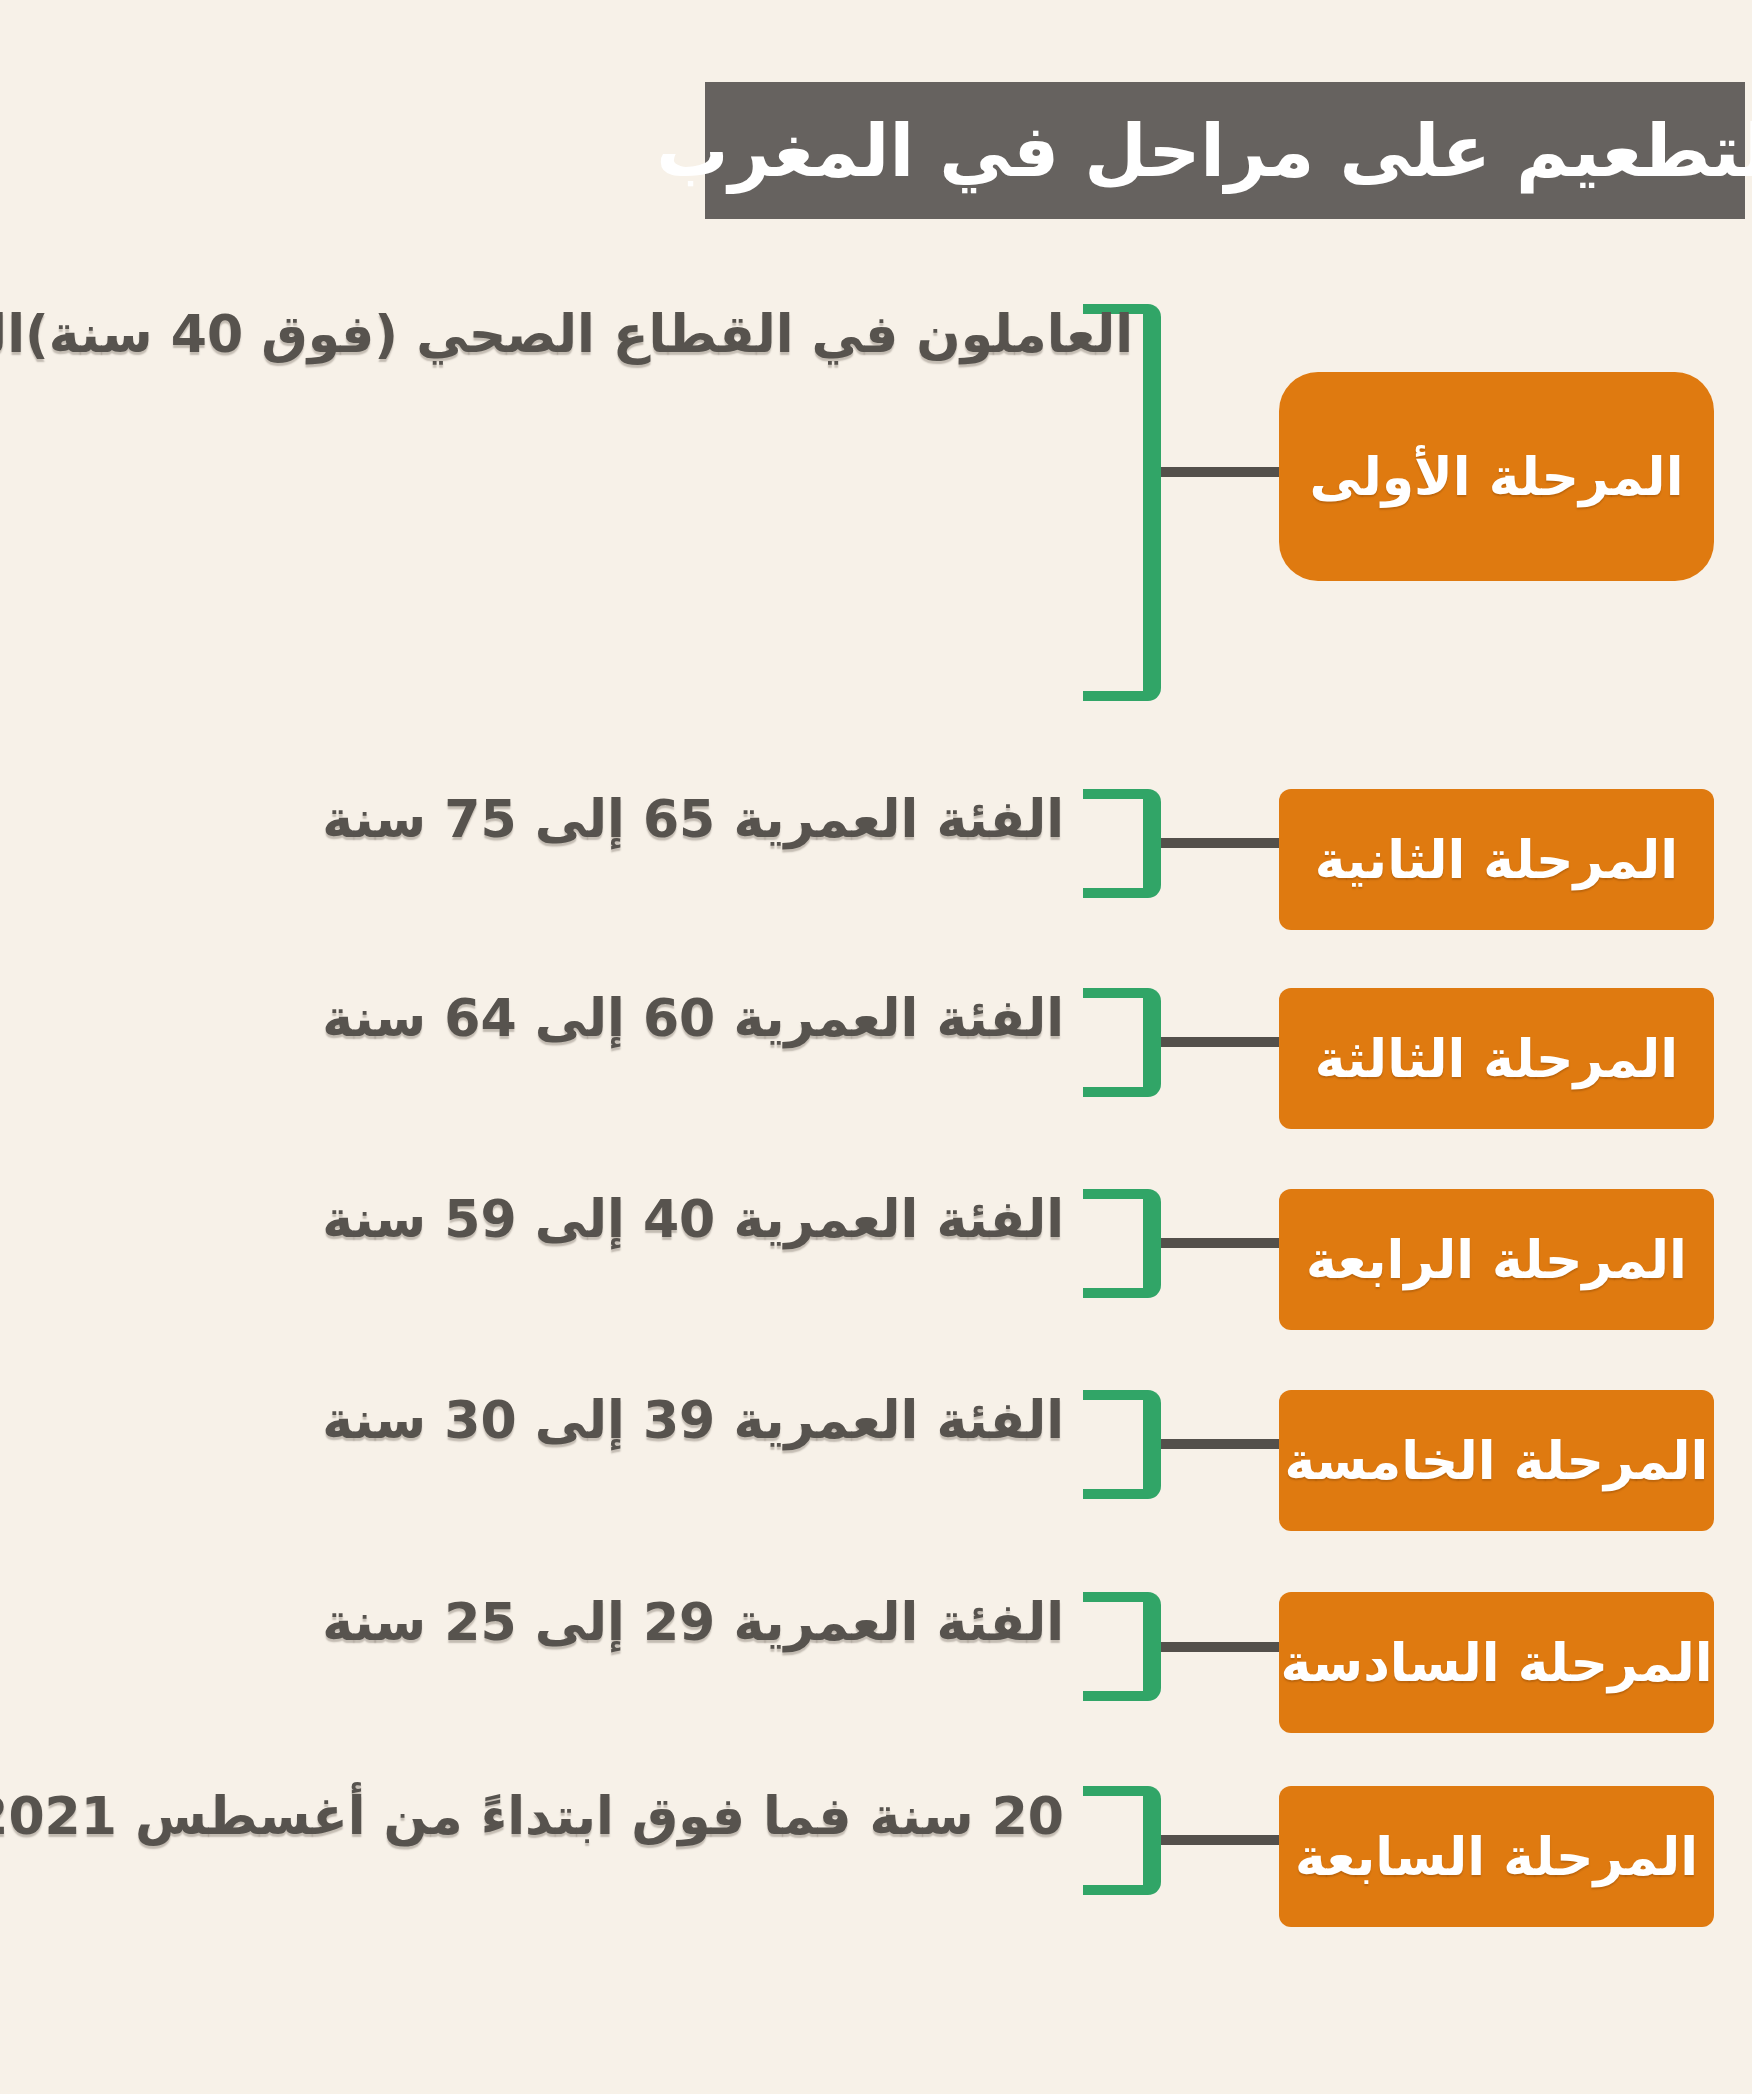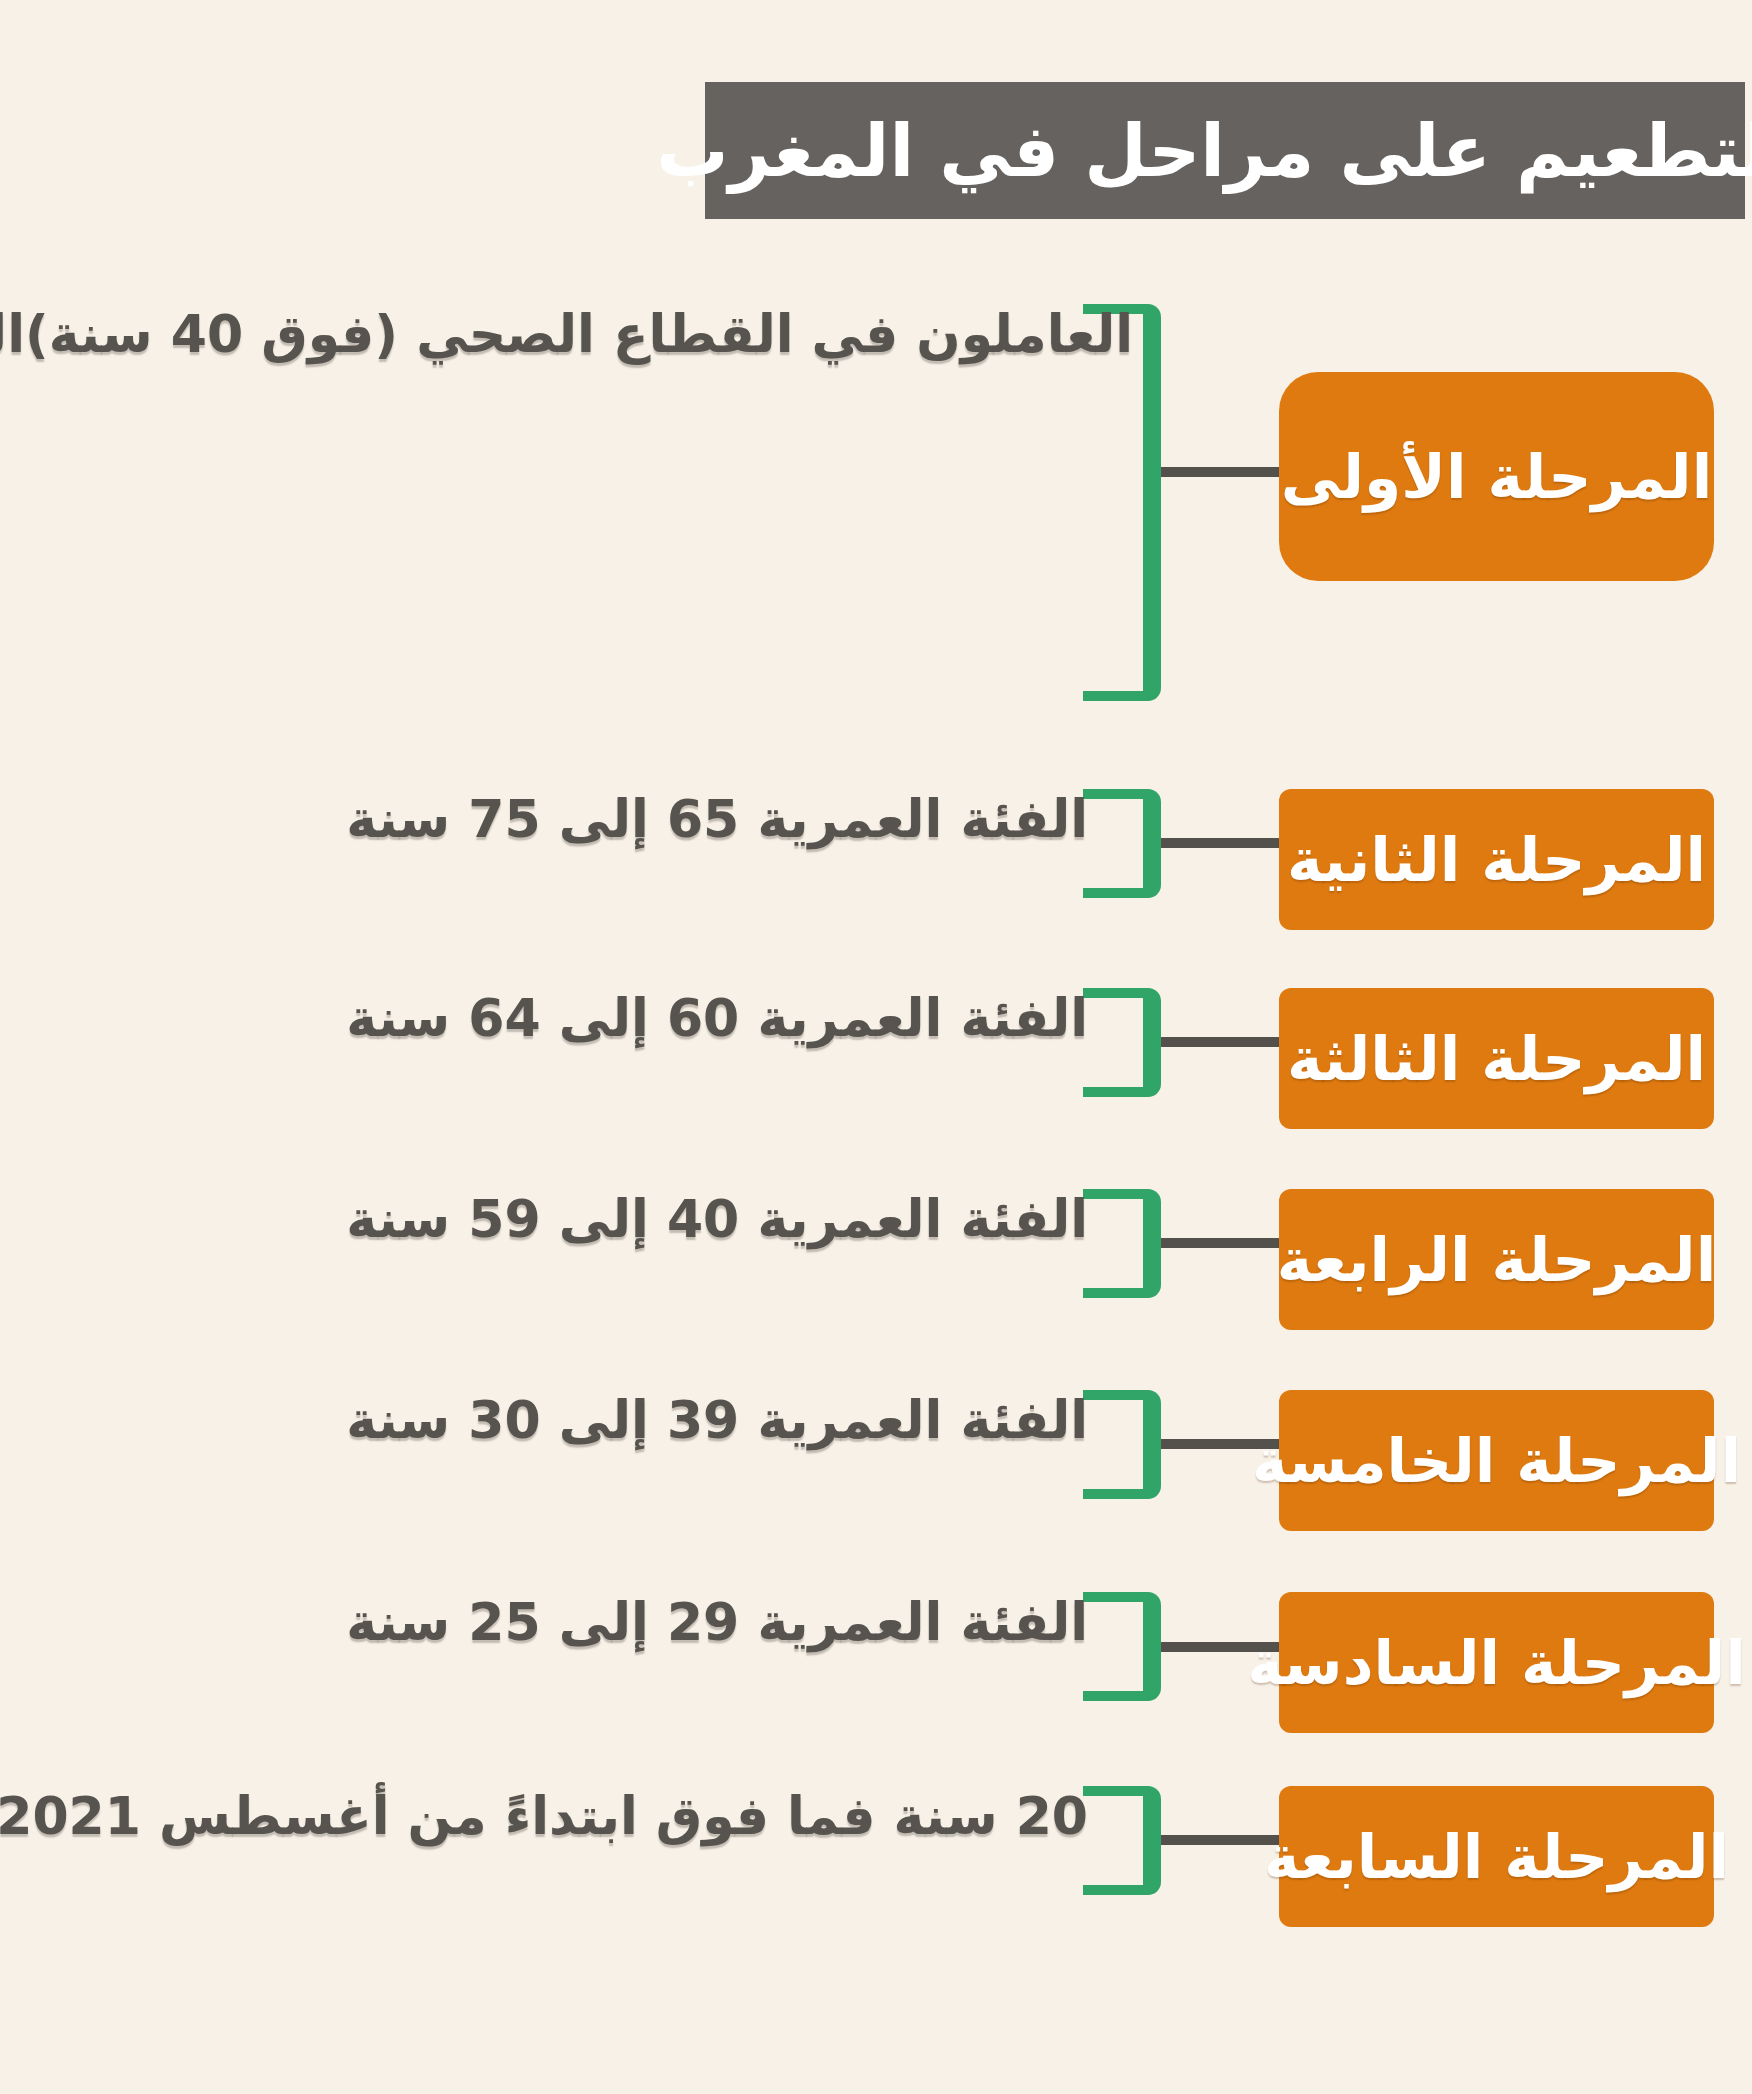--- a/index.html
+++ b/index.html
@@ -44,21 +44,21 @@
     left: 1279px;
     width: 435px;
     background: #DF7A10;
     border-radius: 31px;
     display: flex;
     align-items: center;
     justify-content: center;
   }
   .stage-box span {
     color: #FFFFFF;
-    font-size: 60px;
+    font-size: 52px;
     font-weight: bold;
     white-space: nowrap;
     text-shadow: 0 1.6px 1.6px rgba(90,45,0,0.25);
   }
   .connector {
     position: absolute;
     left: 1160px;
     width: 119px;
     height: 9.8px;
     background: #54504B;
@@ -93,21 +93,21 @@
 
   
   .r1 .stage-box { top: 372px; height: 209px; border-radius: 39px; }
   .r1 .connector { top: 467px; }
   .r1 .bracket   { top: 304px; height: 397px; }
   .r1 .items     { top: 304px; height: 397px; right: 619px; left: 49px; }
 
   
   .row-s .stage-box { height: 141px; border-radius: 12px; }
   .row-s .bracket   { height: 109px; }
-  .row-s .items     { height: 109px; right: 664px; left: 49px; }
+  .row-s .items     { height: 109px; right: 688px; left: 49px; }
 
   .r2 .stage-box, .r2 .bracket, .r2 .items { top: 789px; }
   .r2 .connector { top: 838px; }
 
   .r3 .stage-box, .r3 .bracket, .r3 .items { top: 988px; }
   .r3 .connector { top: 1037px; }
 
   .r4 .stage-box, .r4 .bracket, .r4 .items { top: 1189px; }
   .r4 .connector { top: 1238px; }
 

